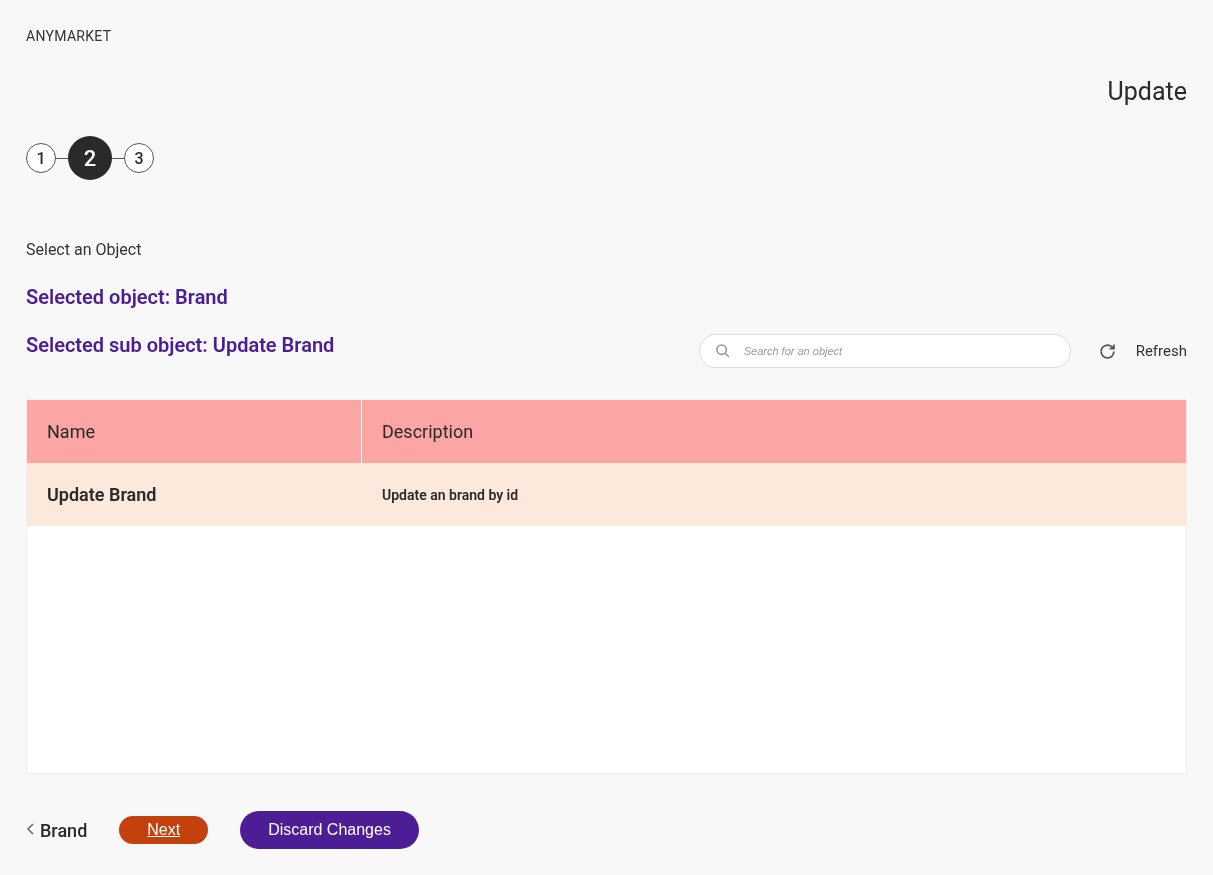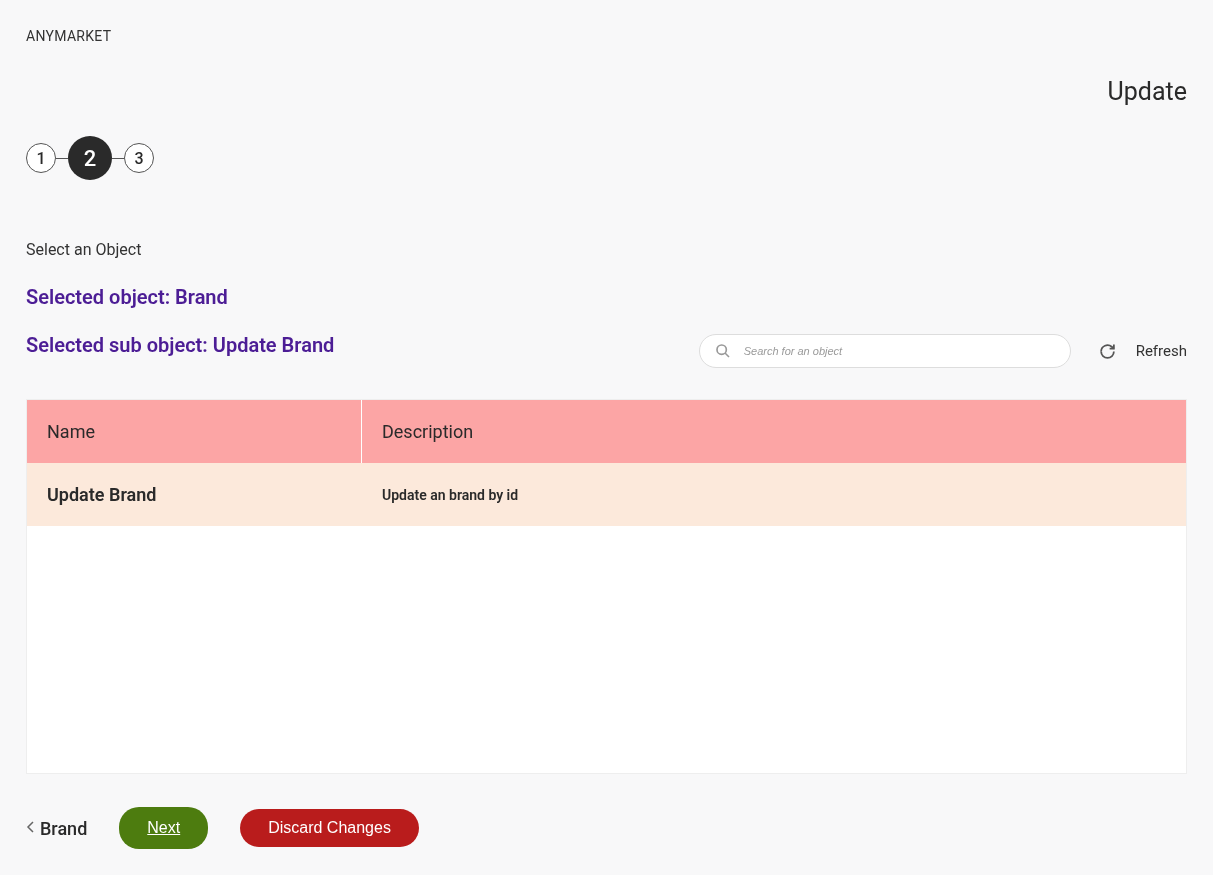--- a/index.html
+++ b/index.html
@@ -188,33 +188,33 @@
       cursor: pointer;
       font-size: 18px;
       font-weight: 500;
       color: #2a2a2a;
     }
     .back-chevron {
       font-size: 14px;
       color: #666;
     }
     .btn-primary {
-      background: #4d7c0f;
+      background: #c2410c;
       color: #fff;
       border: none;
       border-radius: 20px;
       padding: 0 28px;
-      height: 42px;
+      height: 28px;
       font-size: 16px;
       font-weight: 500;
       cursor: pointer;
       text-decoration: underline;
     }
     .btn-secondary {
-      background: #b91c1c;
+      background: #4c1d95;
       color: #fff;
       border: none;
       border-radius: 20px;
       padding: 0 28px;
       height: 38px;
       font-size: 16px;
       font-weight: 500;
       cursor: pointer;
     }
   </style>

